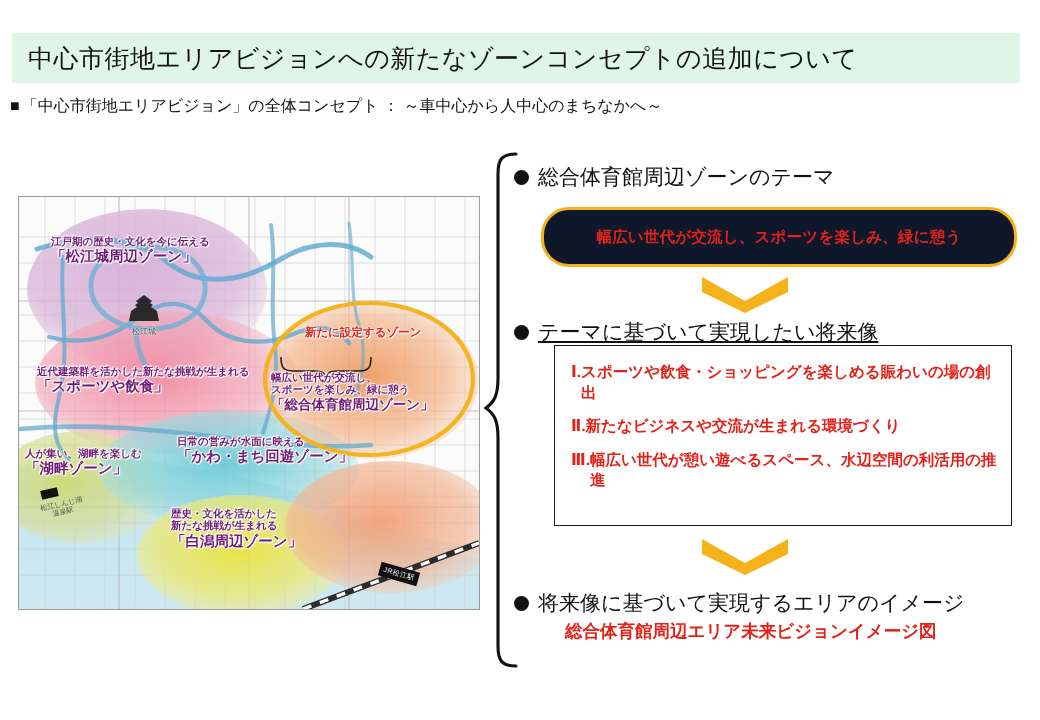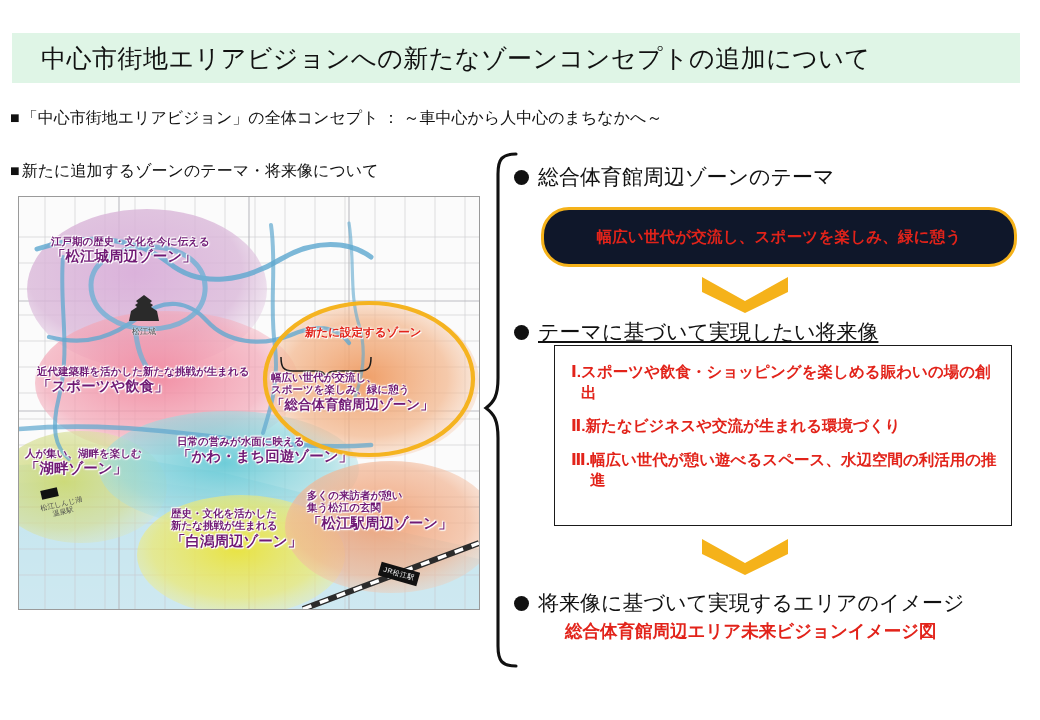--- a/index.html
+++ b/index.html
@@ -14,27 +14,27 @@
   .slide{position:absolute;inset:0;}
 
   
   .title-band{
     position:absolute;left:12px;top:33px;width:1008px;height:50px;
     background:#dff5e6;
     display:flex;align-items:center;
   }
   .title-text{
     font-size:25px;color:#111;letter-spacing:0.5px;
-    padding-left:29px;white-space:nowrap;
+    padding-left:16px;white-space:nowrap;
   }
 
   
   .sq-line{position:absolute;font-size:16px;color:#111;white-space:nowrap;}
   .sq-line .sq{display:inline-block;margin-right:2px;}
-  #concept-line{left:10px;top:108px;}
+  #concept-line{left:10px;top:96px;}
   #newzone-line{left:10px;top:161px;}
 
   
   .map-wrap{
     position:absolute;left:18px;top:196px;width:460px;height:412px;
     border:1px solid #9a9a9a;overflow:hidden;background:#fdfdfd;
   }
   .map-canvas{position:absolute;inset:0;}
   .map-svg{position:absolute;inset:0;width:100%;height:100%;}
 
@@ -122,23 +122,20 @@
 <div class="slide">
 
   <div class="title-band">
     <div class="title-text">中心市街地エリアビジョンへの新たなゾーンコンセプトの追加について</div>
   </div>
 
   <div class="sq-line" id="concept-line">
     <span class="sq">■</span><span>「中心市街地エリアビジョン」の全体コンセプト ： ～車中心から人中心のまちなかへ～</span>
   </div>
 
-  <div class="sq-line" id="newzone-line">
-    <span class="sq">■</span><span>新たに追加するゾーンのテーマ・将来像について</span>
-  </div>
 
   <div class="map-wrap">
     <div class="map-canvas">
       <svg class="map-svg" viewBox="0 0 460 412" preserveAspectRatio="none">
         <defs>
           <radialGradient id="gCastle" cx="45%" cy="40%" r="72%">
             <stop offset="0%" stop-color="#d9aed9" stop-opacity="0.95"></stop>
             <stop offset="62%" stop-color="#d9b6d8" stop-opacity="0.78"></stop>
             <stop offset="100%" stop-color="#e7d4e8" stop-opacity="0.05"></stop>
           </radialGradient>
@@ -270,25 +267,20 @@
         <span class="sub">歴史・文化を活かした</span>
         <span class="sub">新たな挑戦が生まれる</span>
         <span class="main">「白潟周辺ゾーン」</span>
       </div>
 
       <div class="zone-label" style="left:158px;top:238px;width:190px;">
         <span class="sub">日常の営みが水面に映える</span>
         <span class="main">「かわ・まち回遊ゾーン」</span>
       </div>
 
-      <div class="zone-label" style="left:288px;top:292px;width:170px;">
-        <span class="sub">多くの来訪者が憩い</span>
-        <span class="sub">集う松江の玄関</span>
-        <span class="main">「松江駅周辺ゾーン」</span>
-      </div>
 
       <div class="station-tag" style="left:360px;top:370px;">JR松江駅</div>
 
       <div class="new-zone-note" style="left:286px;top:128px;">新たに設定するゾーン</div>
 
       <div class="zone-label" style="left:252px;top:174px;width:198px;">
         <span class="sub">幅広い世代が交流し、</span>
         <span class="sub">スポーツを楽しみ、緑に憩う</span>
         <span class="main sm">「総合体育館周辺ゾーン」</span>
       </div>

